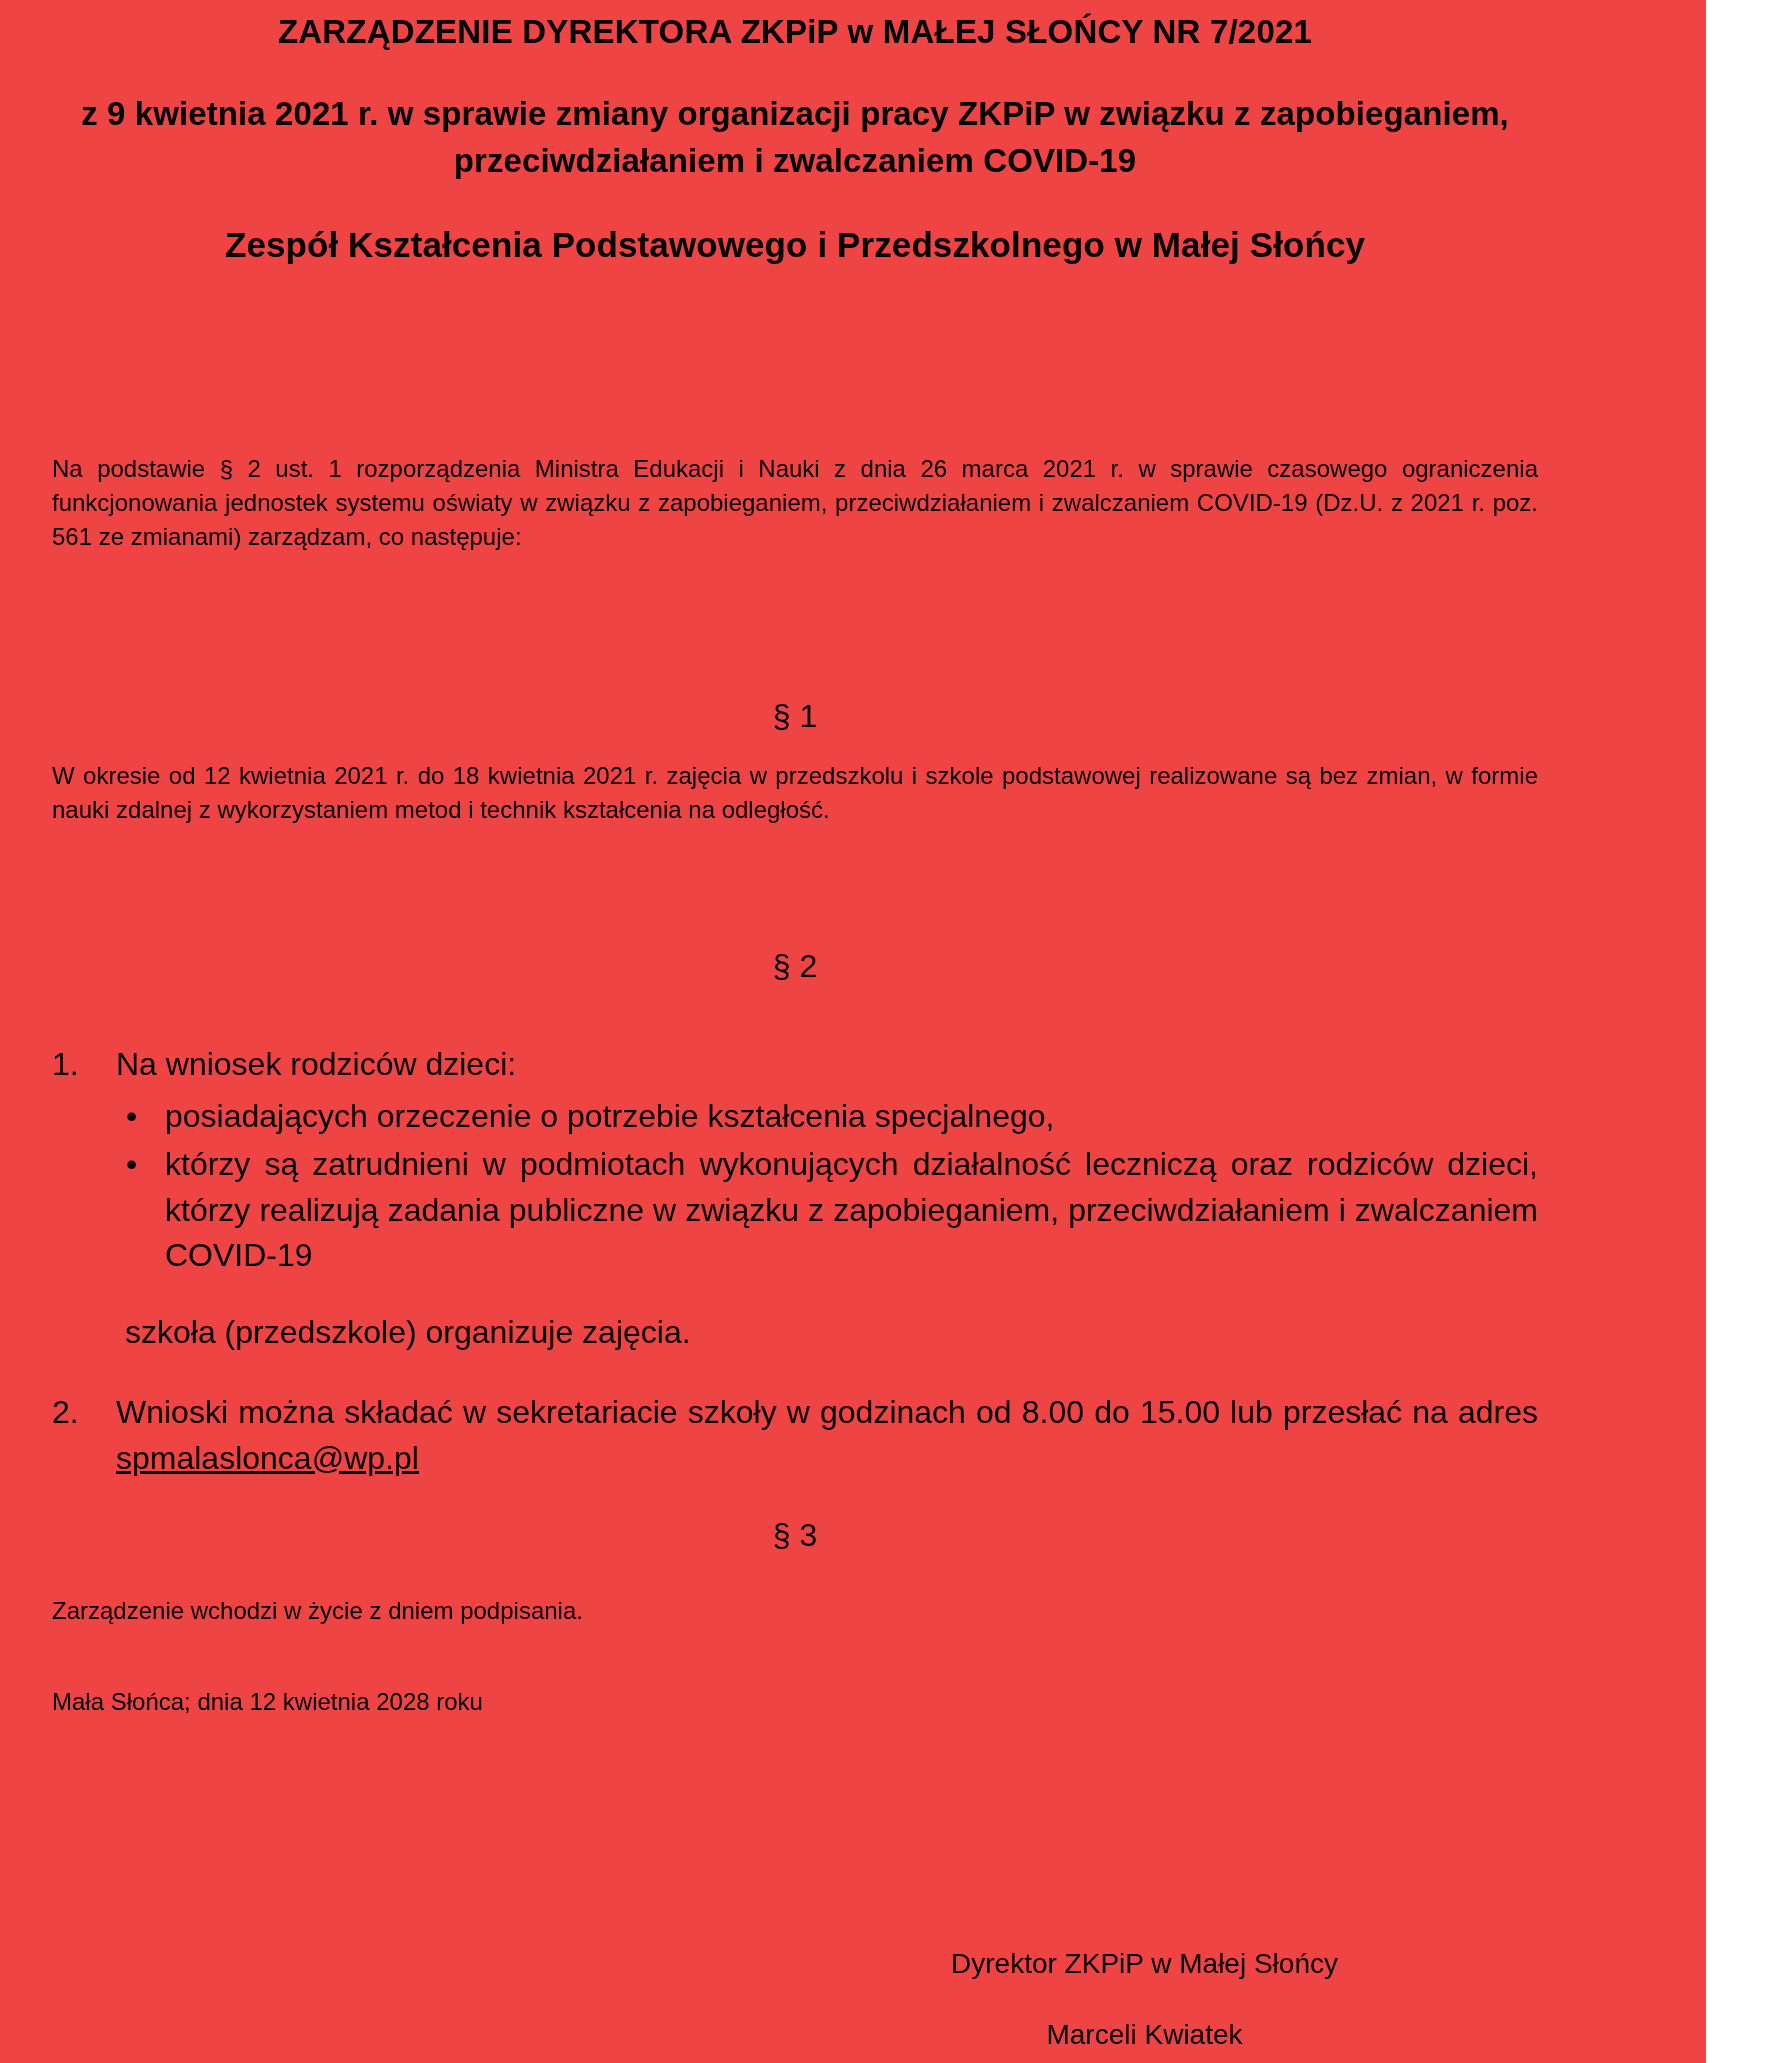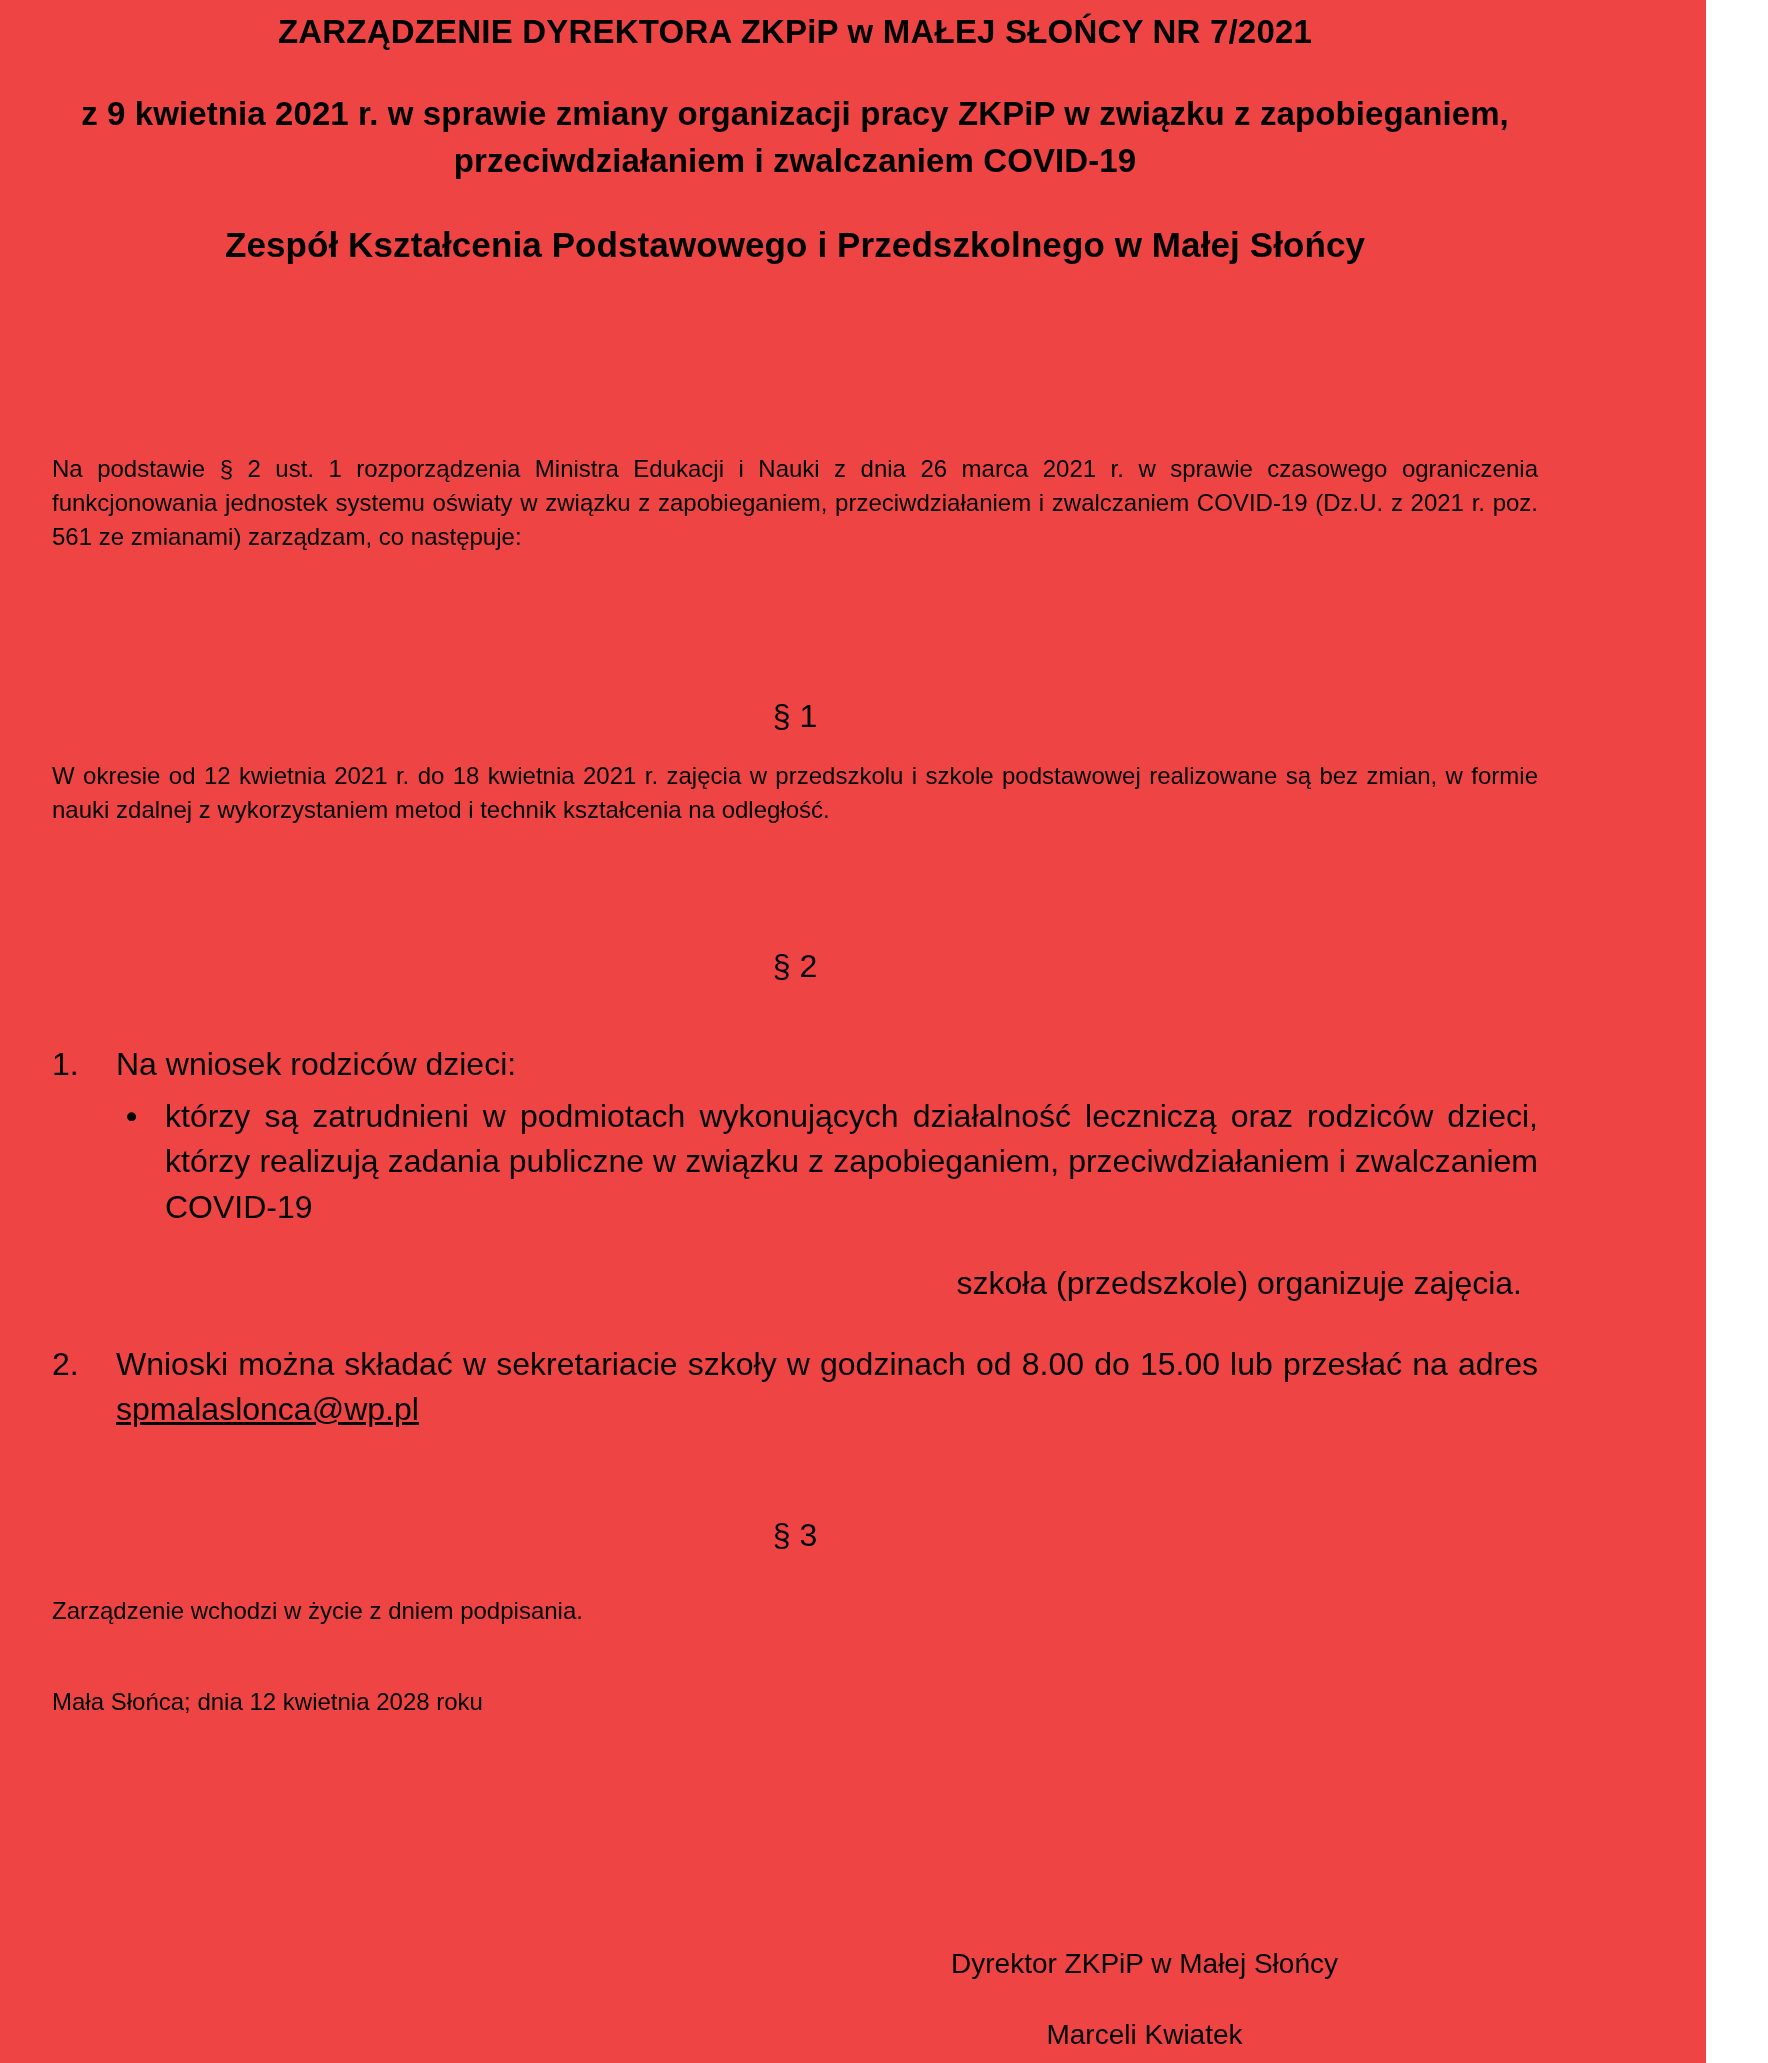--- a/index.html
+++ b/index.html
@@ -103,23 +103,23 @@
   .bullet-item > .bdot {
     position: absolute;
     left: 74px;
     top: 0px;
     font-size: 32px;
     line-height: 1.42;
   }
   .sub-line {
     font-size: 32px;
     line-height: 1.42;
-    margin: 16px;
+    margin: 4px;
     padding-left: 69px;
-    text-align: right;
+    text-align: left;
   }
 
   .underline {
     text-decoration: underline;
   }
 
   .sign-block {
     position: absolute;
     left: 806px;
     width: 677px;
@@ -150,20 +150,21 @@
   <p class="col section-mark" style="top:946px;">§ 2</p>
 
   <div class="col" style="top:1042px;">
     <p class="num-item">
       <span class="marker">1.</span>
       <span>Na wniosek rodziców dzieci:</span>
     </p>
 
     <p class="bullet-item" style="margin-top:6.4px;">
       <span class="bdot">•</span>
+      <span>posiadających orzeczenie o potrzebie kształcenia specjalnego,</span>
     </p>
 
     <p class="bullet-item" style="margin-top:3.2px;">
       <span class="bdot">•</span>
       <span>którzy są zatrudnieni w podmiotach wykonujących działalność leczniczą oraz rodziców dzieci, którzy realizują zadania publiczne w związku z zapobieganiem, przeciwdziałaniem i zwalczaniem COVID-19</span>
     </p>
 
     <p class="sub-line" style="margin-top:31px;">szkoła  (przedszkole) organizuje zajęcia.</p>
 
     <p class="num-item" style="margin-top:35px;">

